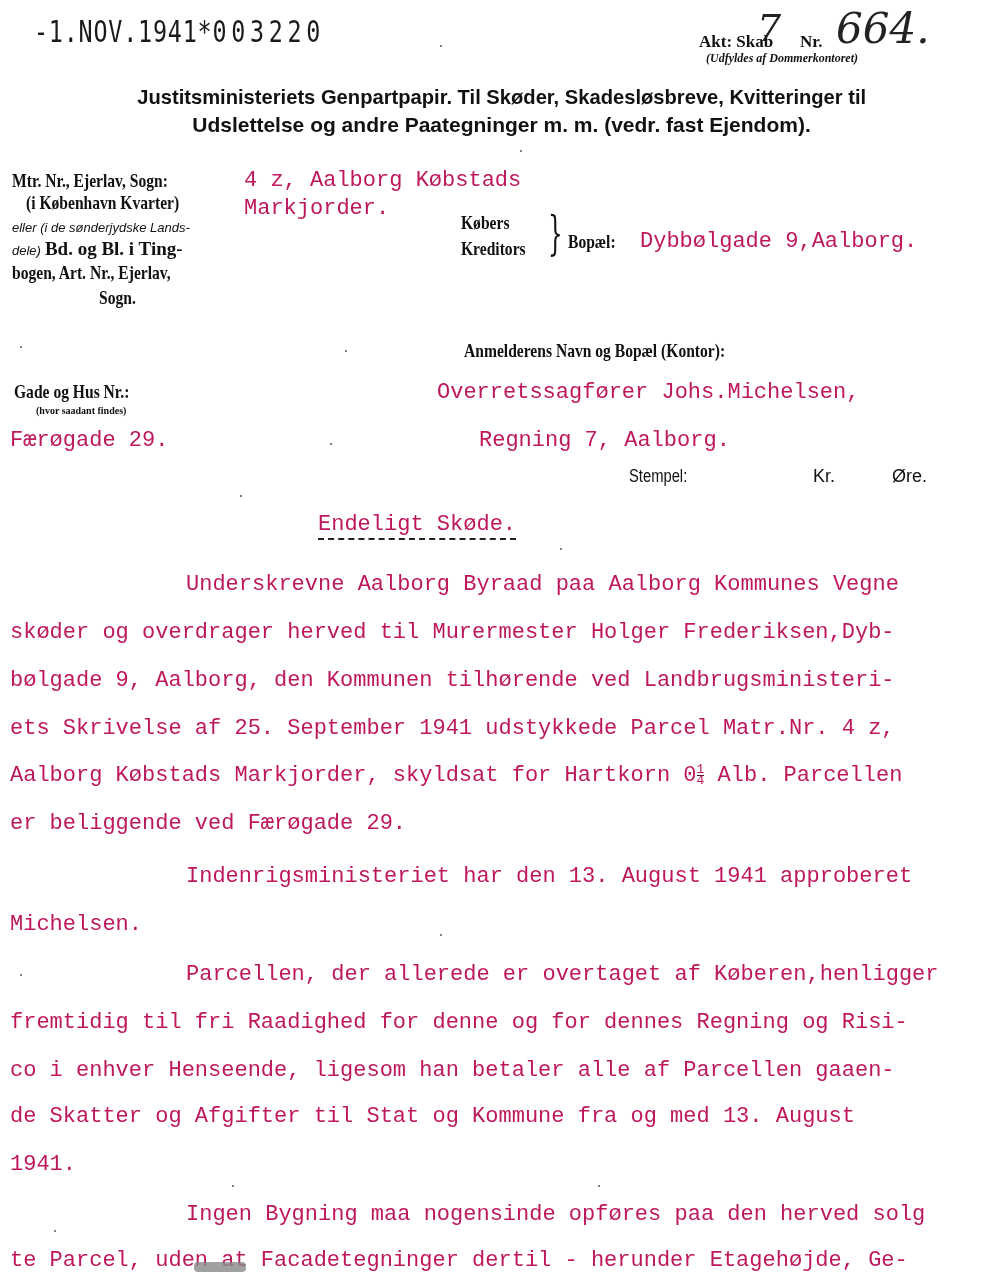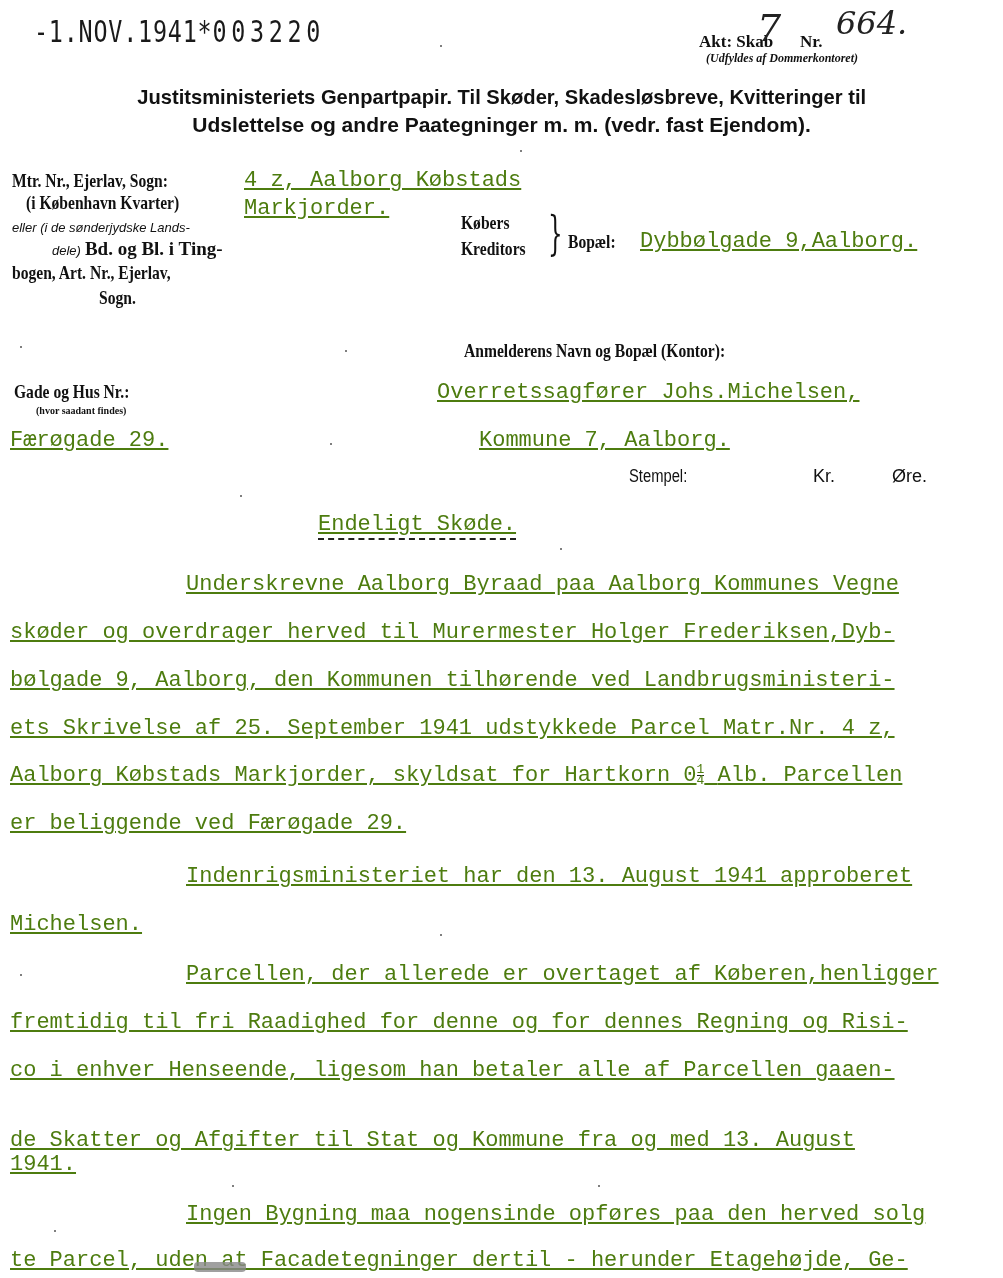--- a/index.html
+++ b/index.html
@@ -8,21 +8,21 @@
     color: #111111;
   }
   .abs { position: absolute; white-space: nowrap; }
   .stamp {
     font-family: "DejaVu Sans Mono", monospace;
     font-size: 30px; letter-spacing: 1px; transform: scaleX(0.78); transform-origin: left top;
     color: #1a1a1a;
   }
   .serif-bold { font-family: "Liberation Serif", serif; font-weight: bold; }
   .sans-bold { font-family: "Liberation Sans", sans-serif; font-weight: bold; }
-  .type { font-family: "Liberation Mono", monospace; font-size: 22px; color: #4d7c0f; text-decoration: underline; }
+  .type { font-family: "Liberation Mono", monospace; font-size: 22px; color: #be185d; }
   .cond { transform: scaleX(0.82); transform-origin: left top; }
   .hand {
     font-family: "DejaVu Serif", serif; font-style: italic; font-size: 38px; color: #222;
   }
   .header-title {
     font-size: 21px; text-align: center; width: 1003px; left: 0; line-height: 29px;
   }
   .lbl { font-size: 19px; }
   .small { font-family: "Liberation Sans", sans-serif; font-size: 13px; font-style: italic; }
   .tiny { font-family: "Liberation Serif", serif; font-weight: bold; font-size: 10px; }
@@ -40,52 +40,52 @@
 </head>
 <body>
 
 <div class="abs stamp" style="left:34px; top:14px;">
   <span>-1.NOV.1941</span><span>*</span><span style="letter-spacing:6px;">003220</span>
 </div>
 
 <div class="abs serif-bold" style="left:699px; top:32px; font-size:17px;">Akt: Skab</div>
 <div class="abs hand" style="left:757px; top:6px;">7</div>
 <div class="abs serif-bold" style="left:800px; top:32px; font-size:17px;">Nr.</div>
-<div class="abs hand" style="left:836px; top:4px; font-size:32px;">664.</div>
+<div class="abs hand" style="left:836px; top:4px; font-size:42px;">664.</div>
 <div class="abs serif-bold" style="left:706px; top:51px; font-size:12px; font-style:italic;">(Udfyldes af Dommerkontoret)</div>
 
 <div class="abs sans-bold header-title" style="top:82px;">
   <span class="cond" style="display:inline-block; transform:scaleX(0.96); transform-origin:center top;">Justitsministeriets Genpartpapir. Til Skøder, Skadesløsbreve, Kvitteringer til</span>
 </div>
 <div class="abs sans-bold header-title" style="top:110px;">
   <span style="display:inline-block;">Udslettelse og andre Paategninger m. m. (vedr. fast Ejendom).</span>
 </div>
 
 <div class="abs serif-bold lbl cond" style="left:12px; top:170px;">Mtr. Nr., Ejerlav, Sogn:</div>
 <div class="abs serif-bold lbl cond" style="left:26px; top:192px;">(i København Kvarter)</div>
 <div class="abs small" style="left:12px; top:220px;">eller (i de sønderjydske Lands-</div>
-<div class="abs" style="left:12px; top:238px;margin-left:40px;">
+<div class="abs" style="left:12px; top:238px;">
   <span class="small">dele)</span>
   <span class="serif-bold" style="font-size:19px;">Bd. og Bl. i Ting-</span>
 </div>
 <div class="abs serif-bold lbl cond" style="left:12px; top:262px;">bogen, Art. Nr., Ejerlav,</div>
 <div class="abs serif-bold lbl cond" style="left:99px; top:287px;">Sogn.</div>
 
 <div class="abs type" style="left:244px; top:168px;">4 z, Aalborg Købstads</div>
 <div class="abs type" style="left:244px; top:196px;">Markjorder.</div>
 
 <div class="abs serif-bold lbl cond" style="left:461px; top:212px;">Købers</div>
 <div class="abs serif-bold lbl cond" style="left:461px; top:238px;">Kreditors</div>
 <div class="abs brace" style="left:548px; top:210px;">}</div>
 <div class="abs serif-bold lbl cond" style="left:568px; top:231px;">Bopæl:</div>
 <div class="abs type" style="left:640px; top:229px;">Dybbølgade 9,Aalborg.</div>
 
 <div class="abs serif-bold lbl cond" style="left:464px; top:340px;">Anmelderens Navn og Bopæl (Kontor):</div>
 <div class="abs type" style="left:437px; top:380px;">Overretssagfører Johs.Michelsen,</div>
-<div class="abs type" style="left:479px; top:428px;">Kommune 7, Aalborg.</div>
+<div class="abs type" style="left:479px; top:428px;">Regning 7, Aalborg.</div>
 
 <div class="abs serif-bold lbl cond" style="left:14px; top:381px;">Gade og Hus Nr.:</div>
 <div class="abs tiny" style="left:36px; top:405px;">(hvor saadant findes)</div>
 <div class="abs type" style="left:10px; top:428px;">Færøgade 29.</div>
 
 <div class="abs" style="left:629px; top:466px; font-family:'Liberation Sans',sans-serif; font-size:18px;"><span class="cond" style="display:inline-block;">Stempel:</span></div>
 <div class="abs" style="left:813px; top:466px; font-family:'Liberation Sans',sans-serif; font-size:18px;">Kr.</div>
 <div class="abs" style="left:892px; top:466px; font-family:'Liberation Sans',sans-serif; font-size:18px;">Øre.</div>
 
 <div class="abs type underline-dash" style="left:318px; top:512px;">Endeligt Skøde.</div>
@@ -96,21 +96,21 @@
 <div class="abs type" style="left:10px; top:716px;">ets Skrivelse af 25. September 1941 udstykkede Parcel Matr.Nr. 4 z,</div>
 <div class="abs type" style="left:10px; top:763px;">
   <span>Aalborg Købstads Markjorder, skyldsat for Hartkorn 0</span><span class="frac"><span style="display:block; border-bottom:1px solid #222;">1</span><span style="display:block;">4</span></span> <span>Alb. Parcellen</span>
 </div>
 <div class="abs type" style="left:10px; top:811px;">er beliggende ved Færøgade 29.</div>
 <div class="abs type" style="left:186px; top:864px;">Indenrigsministeriet har den 13. August 1941 approberet</div>
 <div class="abs type" style="left:10px; top:912px;">Michelsen.</div>
 <div class="abs type" style="left:186px; top:962px;">Parcellen, der allerede er overtaget af Køberen,henligger</div>
 <div class="abs type" style="left:10px; top:1010px;">fremtidig til fri Raadighed for denne og for dennes Regning og Risi-</div>
 <div class="abs type" style="left:10px; top:1058px;">co i enhver Henseende, ligesom han betaler alle af Parcellen gaaen-</div>
-<div class="abs type" style="left:10px; top:1104px;margin-top:24px;">de Skatter og Afgifter til Stat og Kommune fra og med 13. August</div>
+<div class="abs type" style="left:10px; top:1104px;">de Skatter og Afgifter til Stat og Kommune fra og med 13. August</div>
 <div class="abs type" style="left:10px; top:1152px;">1941.</div>
 <div class="abs type" style="left:186px; top:1202px;">Ingen Bygning maa nogensinde opføres paa den herved solg</div>
 <div class="abs type" style="left:10px; top:1248px;">te Parcel, uden at Facadetegninger dertil - herunder Etagehøjde, Ge-</div>
 
 <div class="smudge" style="left:194px; top:1262px; width:52px; height:10px;"></div>
 <div class="speck" style="left:440px; top:45px;"></div>
 <div class="speck" style="left:520px; top:150px;"></div>
 <div class="speck" style="left:20px; top:346px;"></div>
 <div class="speck" style="left:345px; top:350px;"></div>
 <div class="speck" style="left:330px; top:443px;"></div>

